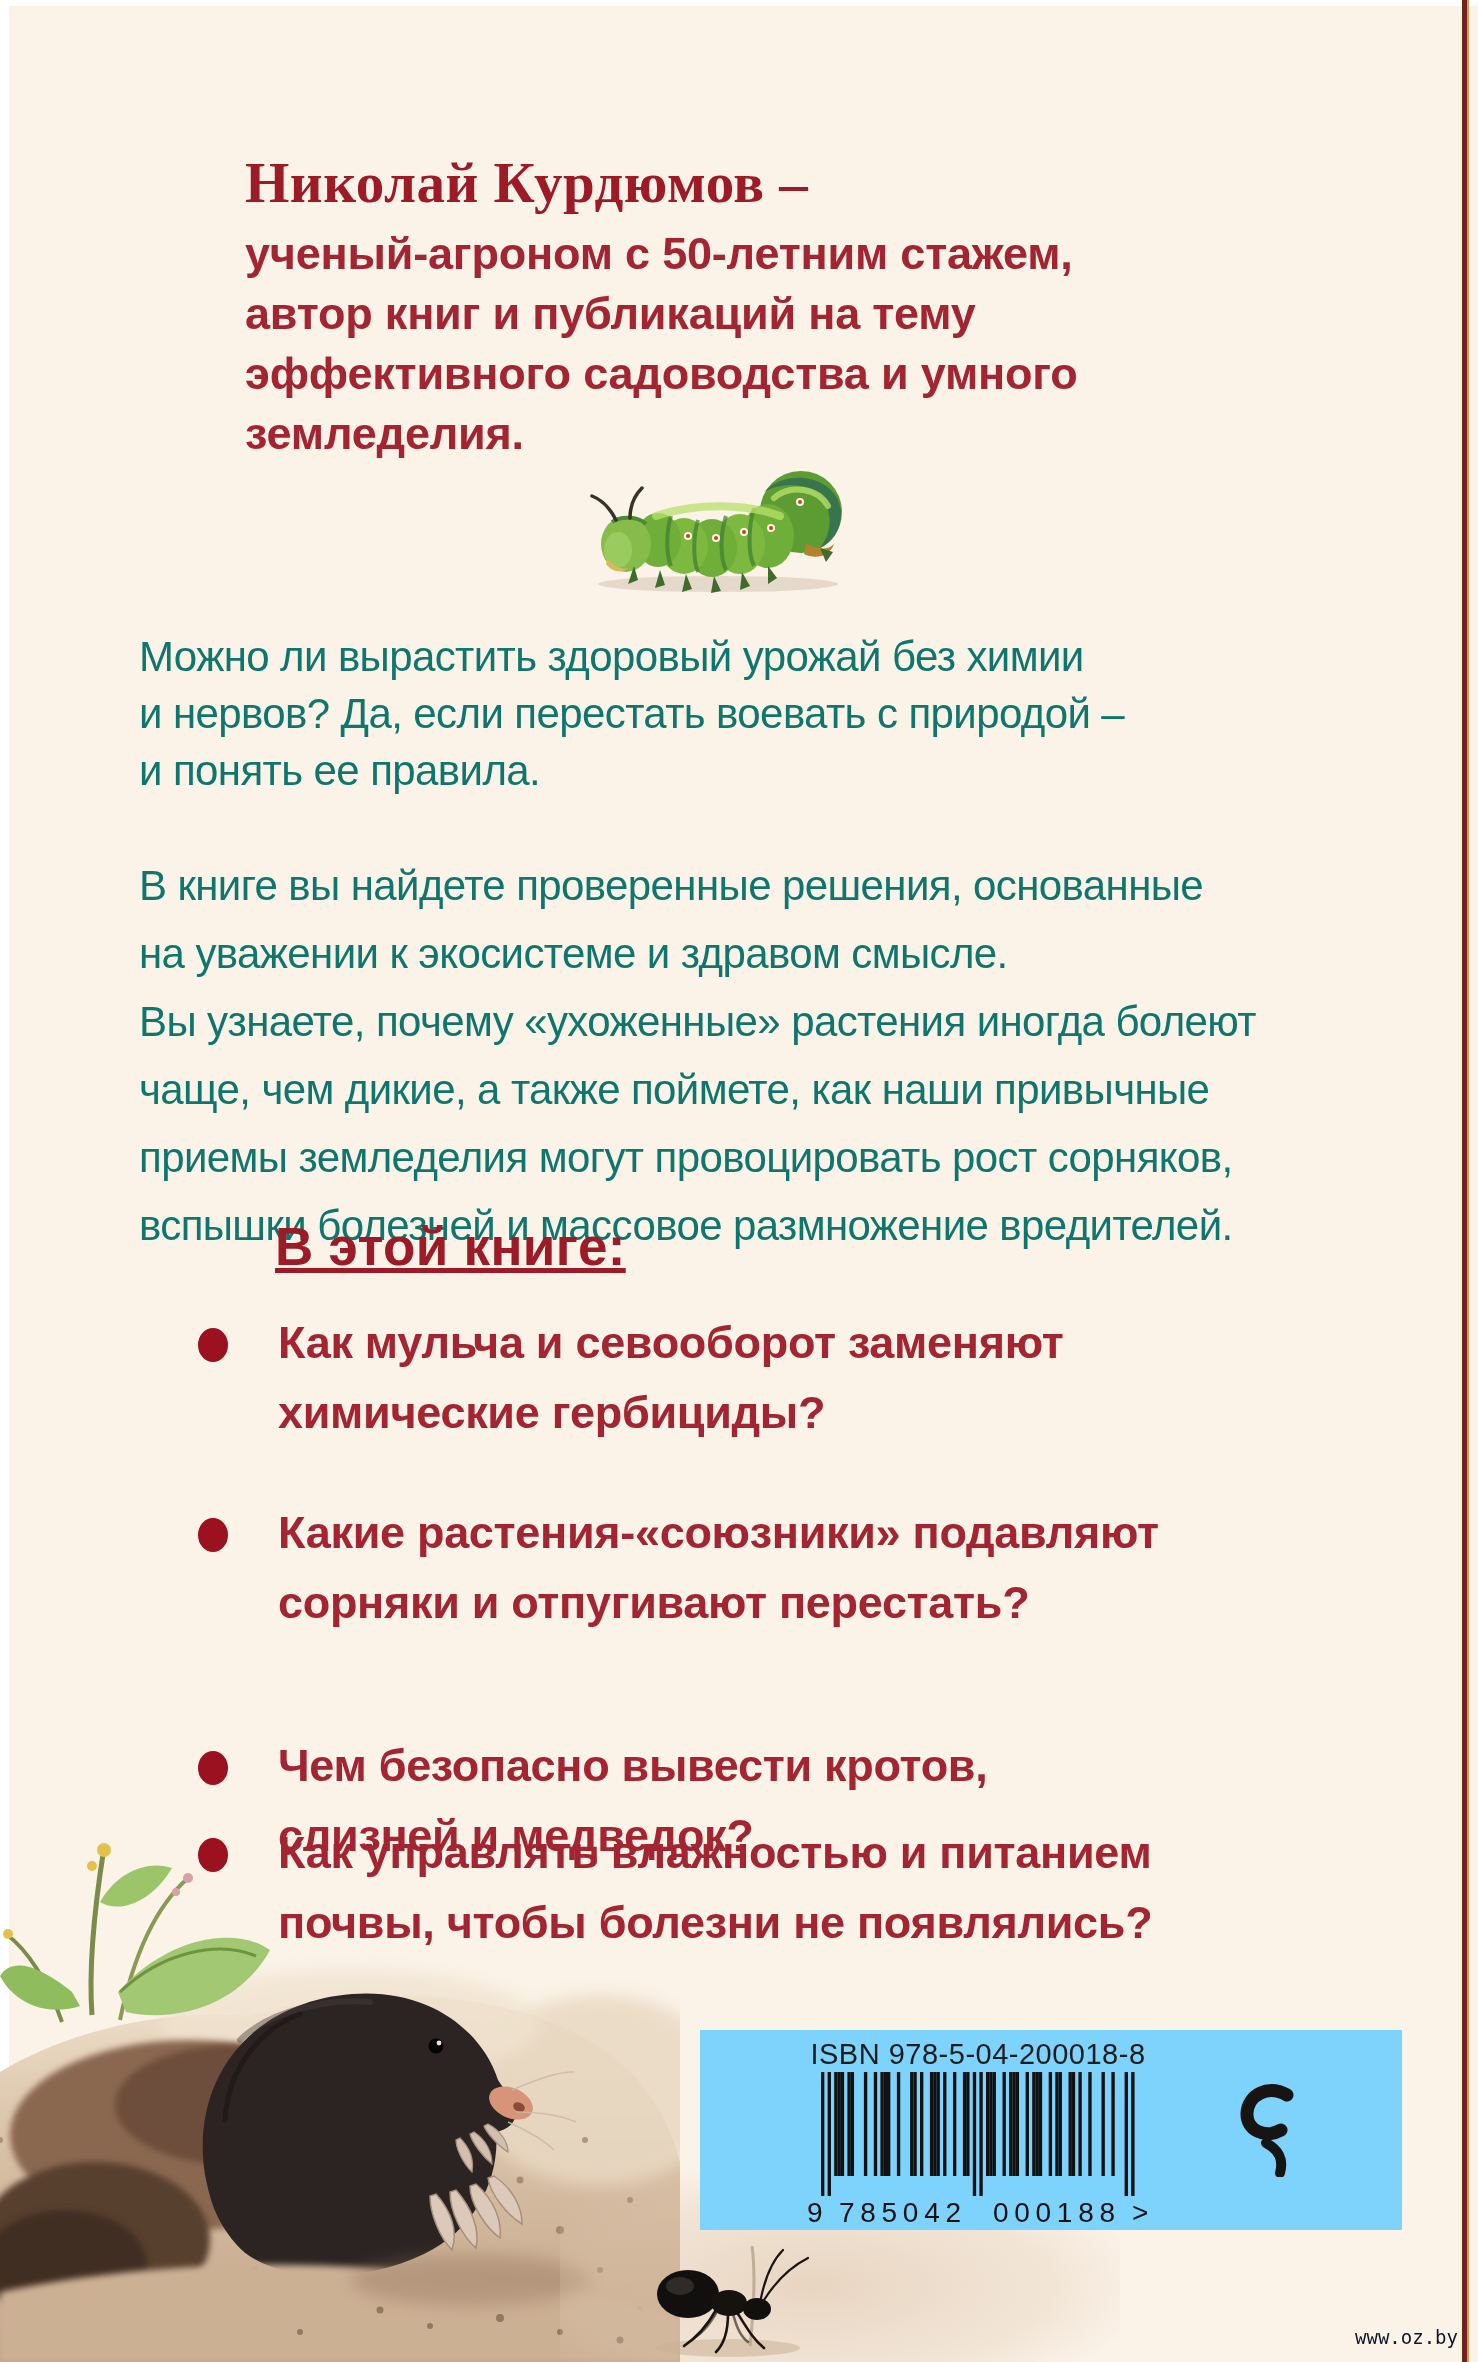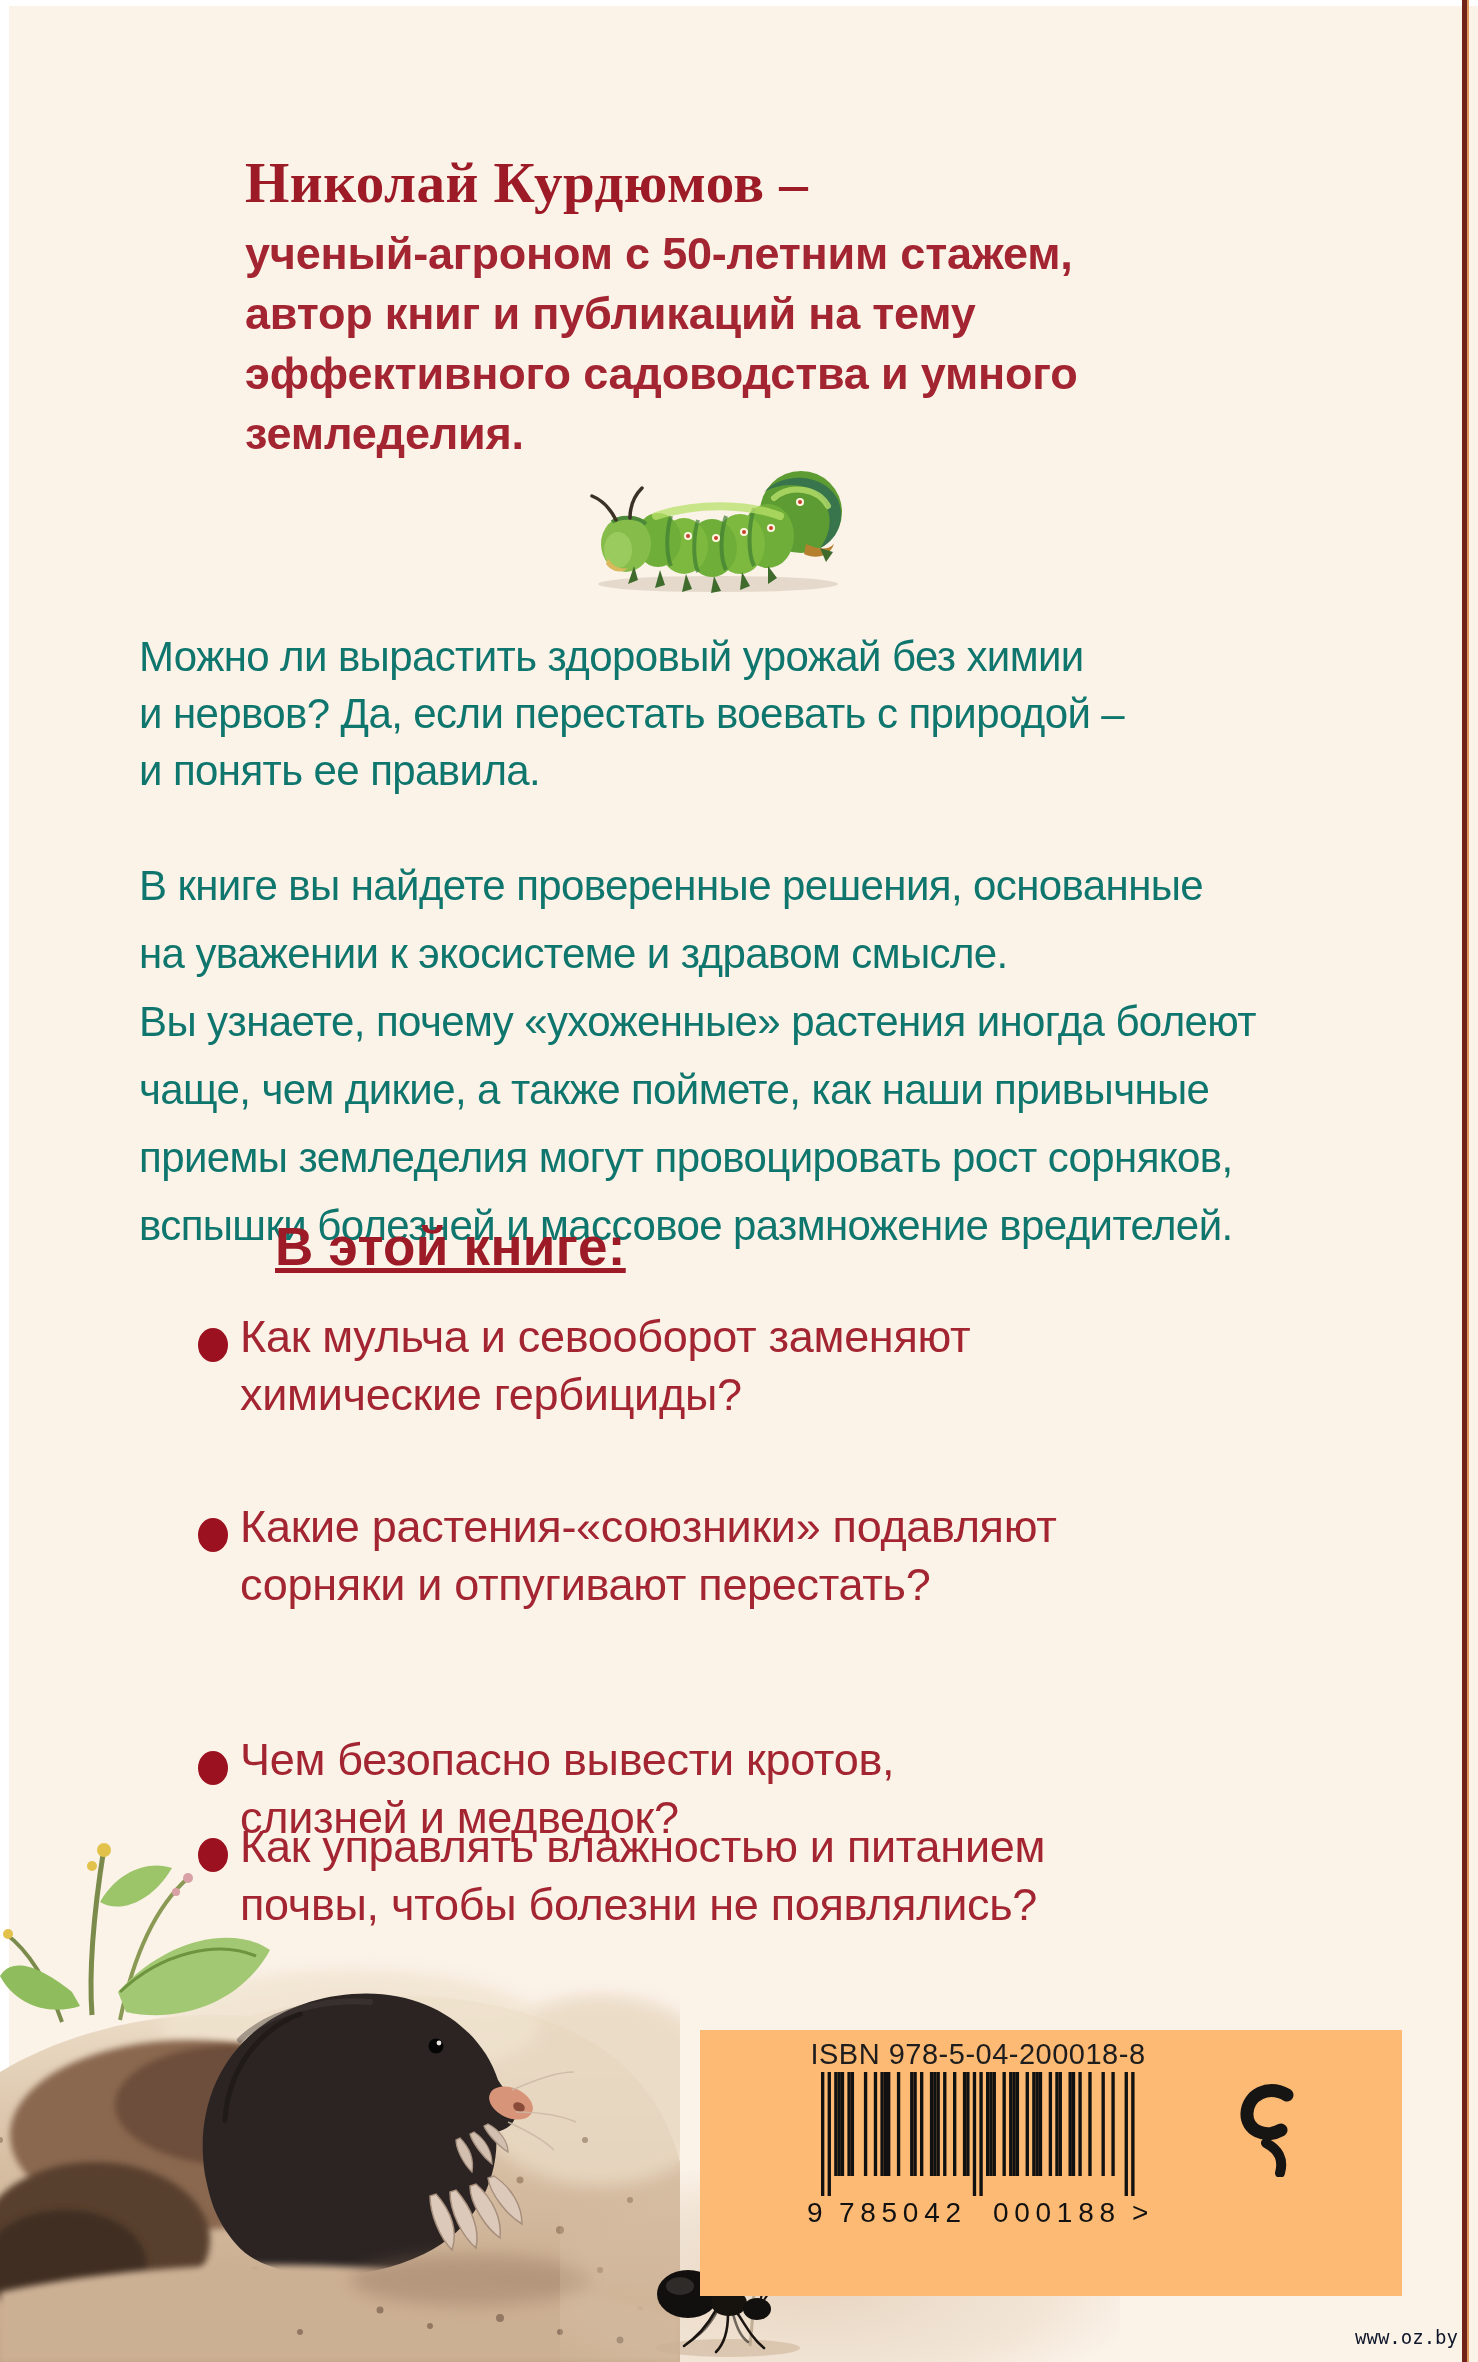--- a/index.html
+++ b/index.html
@@ -29,36 +29,36 @@
   .contents-heading{
     position:absolute;left:275px;top:1216px;
     font-size:53px;font-weight:800;color:#9c1b26;letter-spacing:.3px;text-decoration:underline;
   }
   .bullet-item{position:absolute;left:198px;width:1220px}
   .bullet-item .dot{
     position:absolute;left:0;top:20px;width:30px;height:34px;border-radius:50%;
     background:#9c1120;
   }
   .bullet-text{
-    display:block;margin-left:42px;
-    font-size:45px;font-weight:400;color:#a32531;line-height:58px;
+    display:block;margin-left:80px;
+    font-size:45px;font-weight:700;color:#a32531;line-height:70px;
     white-space:pre-line;letter-spacing:-.3px;
   }
   .b1{top:1308px}.b2{top:1498px}.b3{top:1731px}.b4{top:1818px}
 
   .caterpillar-wrap{position:absolute;left:568px;top:458px;width:290px;height:140px}
   .mole-wrap{position:absolute;left:0;top:1840px;width:680px;height:522px}
   .sand-wash{
     position:absolute;left:560px;top:2170px;width:560px;height:192px;
     background:radial-gradient(ellipse at 45% 60%, rgba(216,190,162,.55) 0%, rgba(222,200,174,.30) 55%, rgba(251,242,232,0) 78%);
   }
   .ant-wrap{position:absolute;left:636px;top:2246px;width:184px;height:112px}
 
   .barcode-box{
-    position:absolute;left:700px;top:2030px;width:702px;height:266px;background:#fdba74;
+    position:absolute;left:700px;top:2030px;width:702px;height:200px;background:#7dd3fc;
   }
   .isbn-label{
     position:absolute;left:108px;top:8px;width:340px;text-align:center;
     font-size:29px;color:#1d1d1d;letter-spacing:.5px;
   }
   .ean-svg{position:absolute;left:107px;top:40px}
   .ean-svg text{font-family:"Liberation Sans",sans-serif;font-size:28px;fill:#111}
   .eksmo-logo{position:absolute;left:540px;top:52px}
 
   .watermark{

